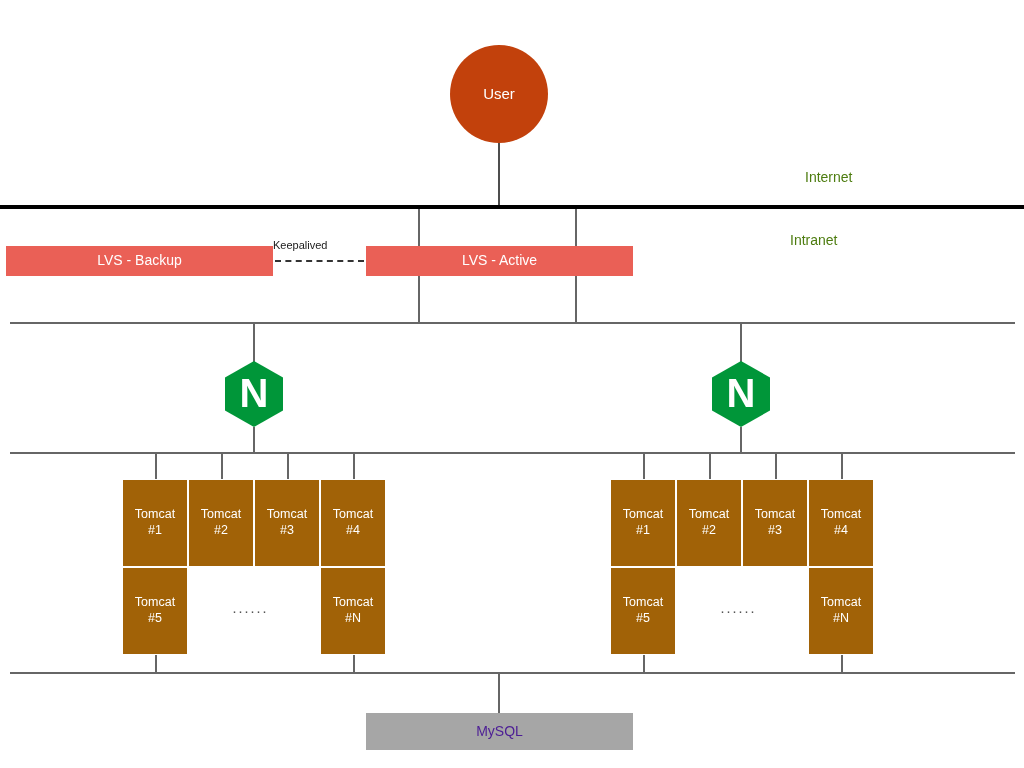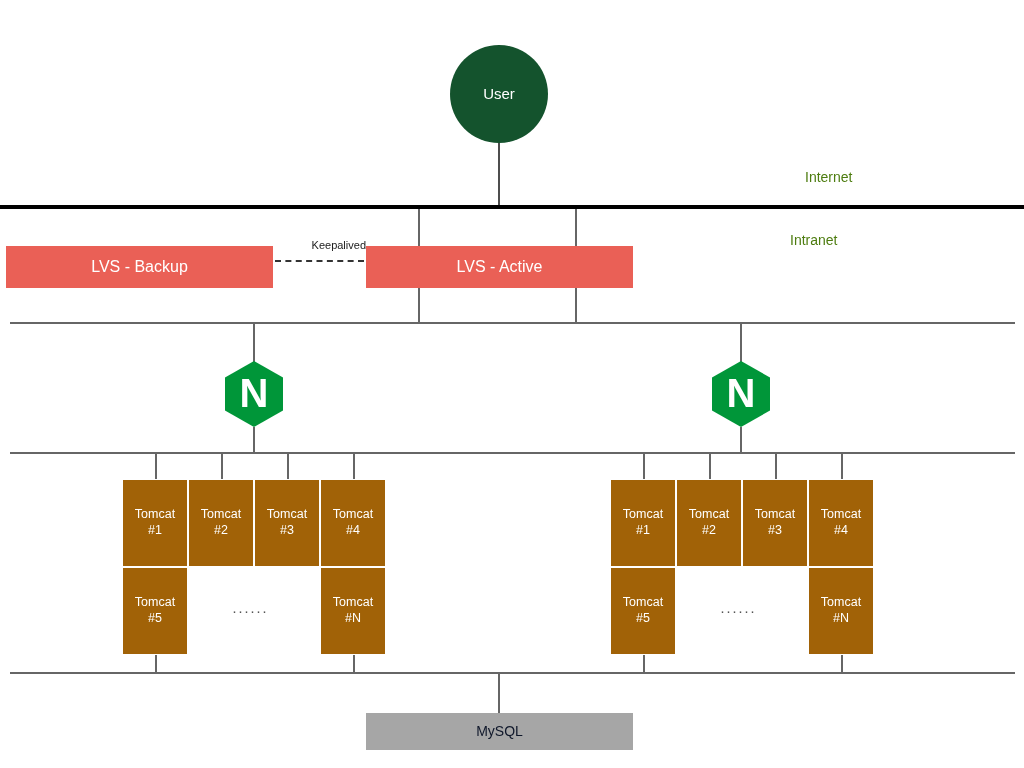--- a/index.html
+++ b/index.html
@@ -54,38 +54,38 @@
     color: #4d7c0f;
     font-size: 14px;
     white-space: nowrap;
   }
 
   
   .user-circle {
     width: 98px;
     height: 98px;
     border-radius: 50%;
-    background: #14532d;
+    background: #c2410c;
     font-size: 15px;
     color: #ffffff;
   }
 
   
   .lvs-bar {
-    height: 42px;
+    height: 30px;
     background: #ea6056;
-    font-size: 16px;
+    font-size: 14px;
     color: #ffffff;
   }
   .keepalived-label {
     position: absolute;
     font-size: 11px;
     color: #1a1a1a;
     white-space: nowrap;
-    text-align: right;
+    text-align: left;
   }
   .keepalived-dash {
     position: absolute;
     height: 0;
     border-top: 2px dashed #333333;
   }
 
   
   .nginx {
     width: 58px;
@@ -108,21 +108,21 @@
     color: #555555;
     font-size: 15px;
     letter-spacing: 1px;
     white-space: nowrap;
   }
 
   
   .mysql {
     background: #a6a6a6;
     font-size: 14px;
-    color: #0f172a;
+    color: #4c1d95;
   }
 </style>
 </head>
 <body>
 
 <div id="canvas">
 
   <div class="node user-circle" style="left:450px; top:45px;">
     <span>User</span>
   </div>

